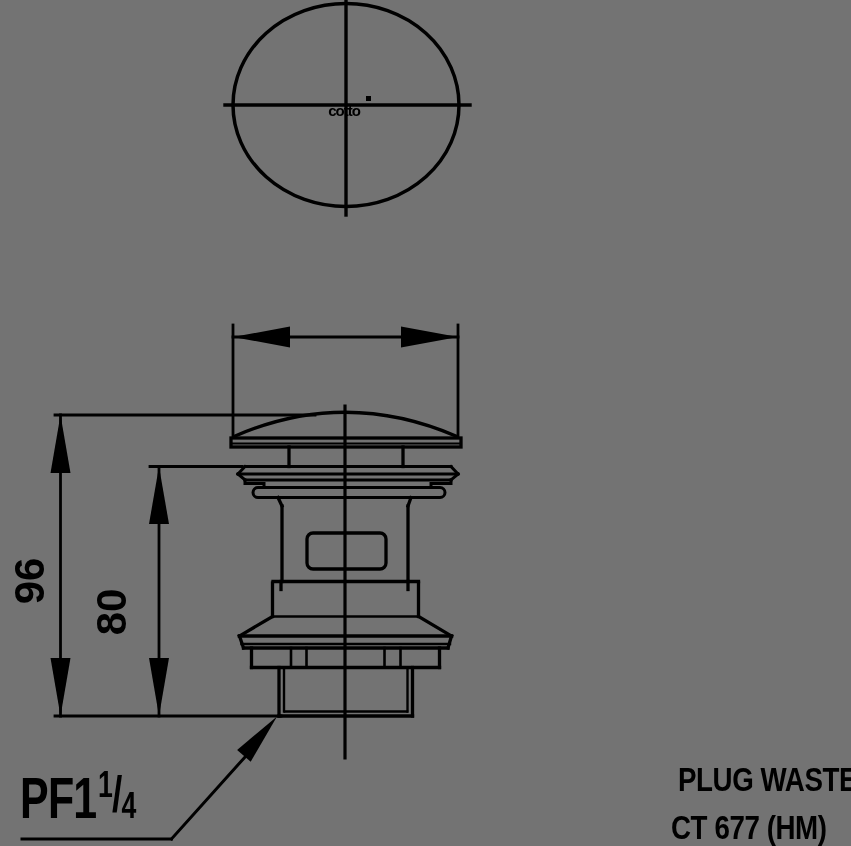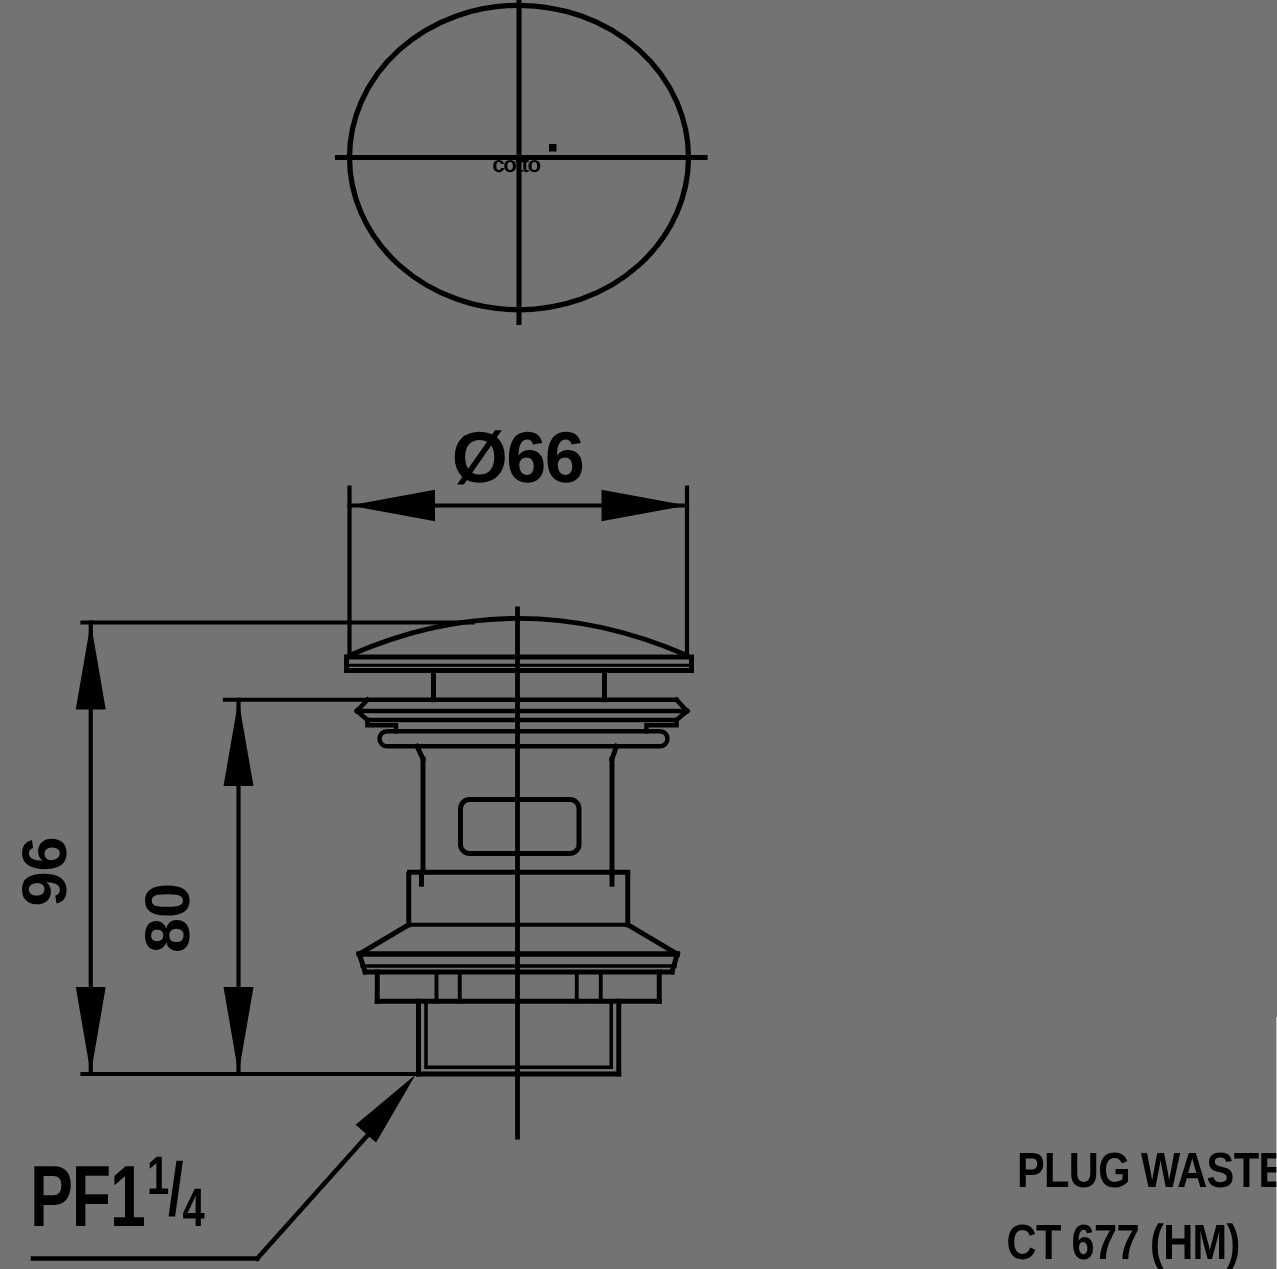--- a/index.html
+++ b/index.html
@@ -136,21 +136,20 @@
     <g stroke-width="3">
       <line x1="22" y1="839" x2="171.5" y2="839"></line>
       <line x1="171.5" y1="839" x2="245" y2="757"></line>
       <polygon fill="#000" stroke="none" points="277,716.5 250.7,761.7 237.1,749.9"></polygon>
     </g>
   </svg>
 
   <div class="lbl lbl-logo">cotto</div>
   <div class="logo-sq"></div>
 
-  <div class="lbl lbl-dia">Ø66</div>
 
   <div class="lbl lbl-96">96</div>
 
   <div class="lbl lbl-80">80</div>
 
   <div class="lbl lbl-pf">
     <span class="pf-main">PF1</span>
     <span class="pf-num">1</span>
     <span class="pf-slash">/</span>
     <span class="pf-den">4</span>

